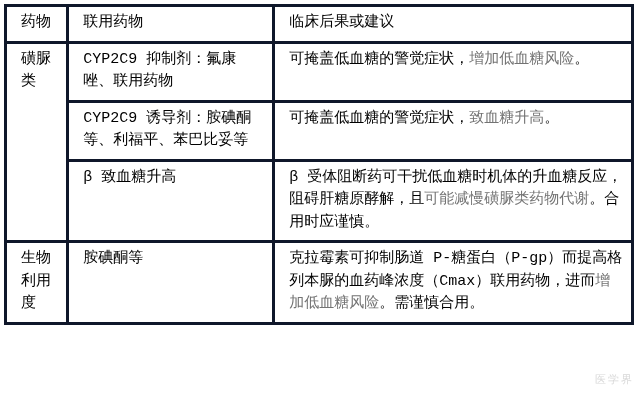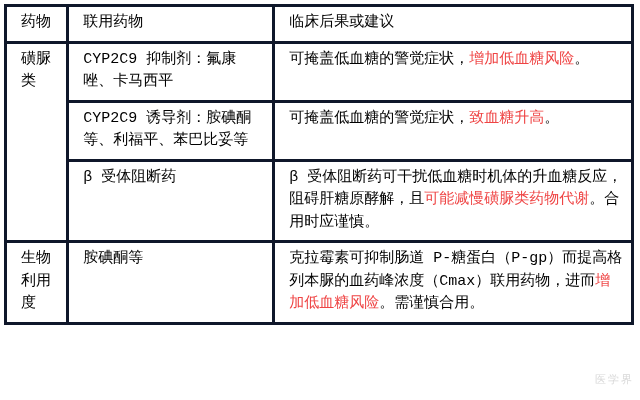--- a/index.html
+++ b/index.html
@@ -40,21 +40,21 @@
 
   td.hdr {
     font-size: 15px;
     padding-top: 4px;
     padding-bottom: 5px;
   }
   td.group {
     font-size: 15px;
   }
   .red {
-    color: #ef4444;
+    color: #737373;
   }
   .cell-text {
     display: block;
     word-break: break-all;
   }
   
   .watermark {
     position: absolute;
     right: 6px;
     bottom: 17px;
@@ -78,35 +78,35 @@
     </colgroup>
     <tbody>
       <tr>
         <td class="hdr">药物</td>
         <td class="hdr">联用药物</td>
         <td class="hdr">临床后果或建议</td>
       </tr>
 
       <tr>
         <td class="group" rowspan="3">磺脲类</td>
-        <td>CYP2C9 抑制剂：氟康唑、卡马西平</td>
+        <td>CYP2C9 抑制剂：氟康唑、联用药物</td>
         <td>
             <span class="cell-text"><span>可掩盖低血糖的警觉症状，</span><span class="red">增加低血糖风险</span><span>。</span></span>
           </td>
       </tr>
 
       <tr>
         <td>CYP2C9 诱导剂：胺碘酮等、利福平、苯巴比妥等</td>
         <td>
             <span class="cell-text"><span>可掩盖低血糖的警觉症状，</span><span class="red">致血糖升高</span><span>。</span></span>
           </td>
       </tr>
 
       <tr>
-        <td>β 受体阻断药</td>
+        <td>β 致血糖升高</td>
         <td>
             <span class="cell-text"><span>β 受体阻断药可干扰低血糖时机体的升血糖反应，阻碍肝糖原酵解，且</span><span class="red">可能减慢磺脲类药物代谢</span><span>。合用时应谨慎。</span></span>
           </td>
       </tr>
 
       <tr>
         <td class="group">生物利用度</td>
         <td>胺碘酮等</td>
         <td>
             <span class="cell-text"><span>克拉霉素可抑制肠道 P-糖蛋白（P-gp）而提高格列本脲的血药峰浓度（Cmax）联用药物，进而</span><span class="red">增加低血糖风险</span><span>。需谨慎合用。</span></span>

